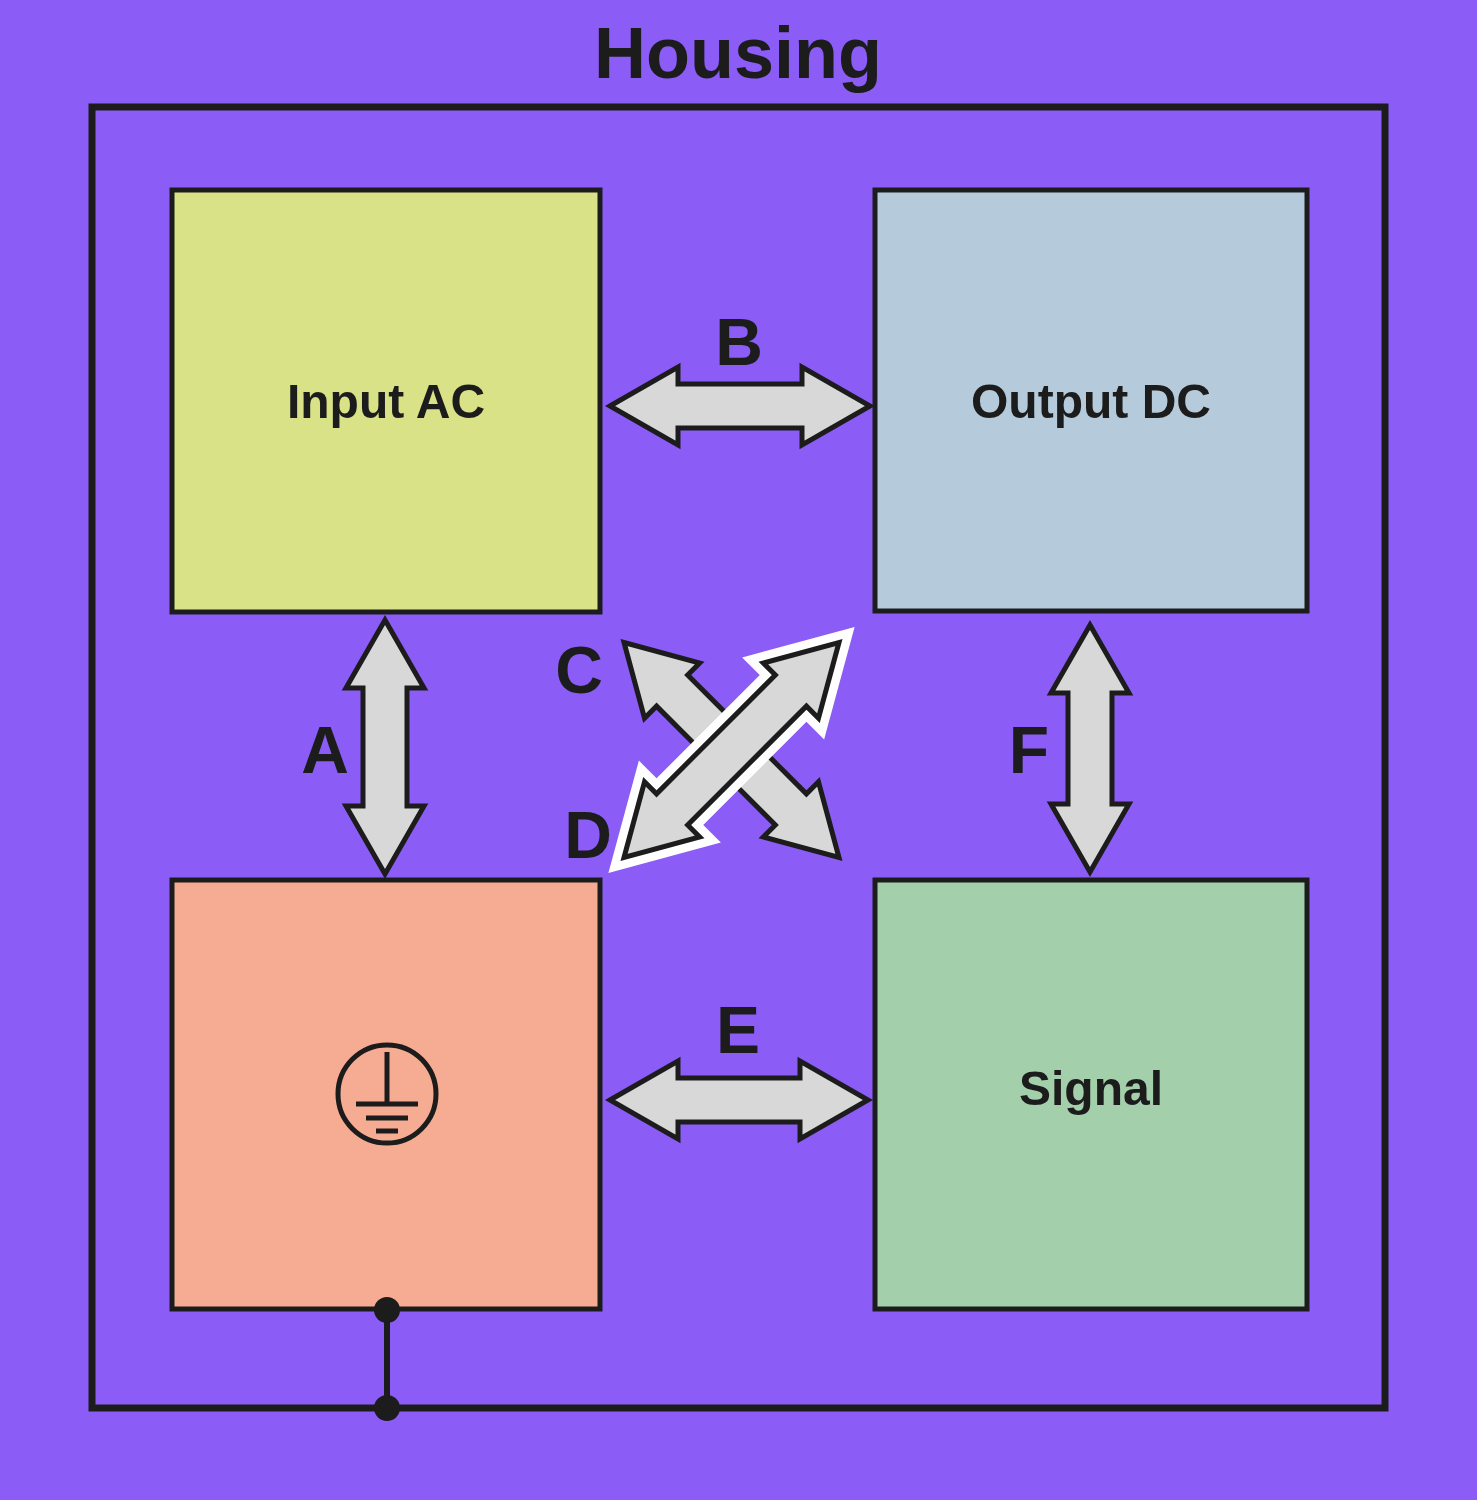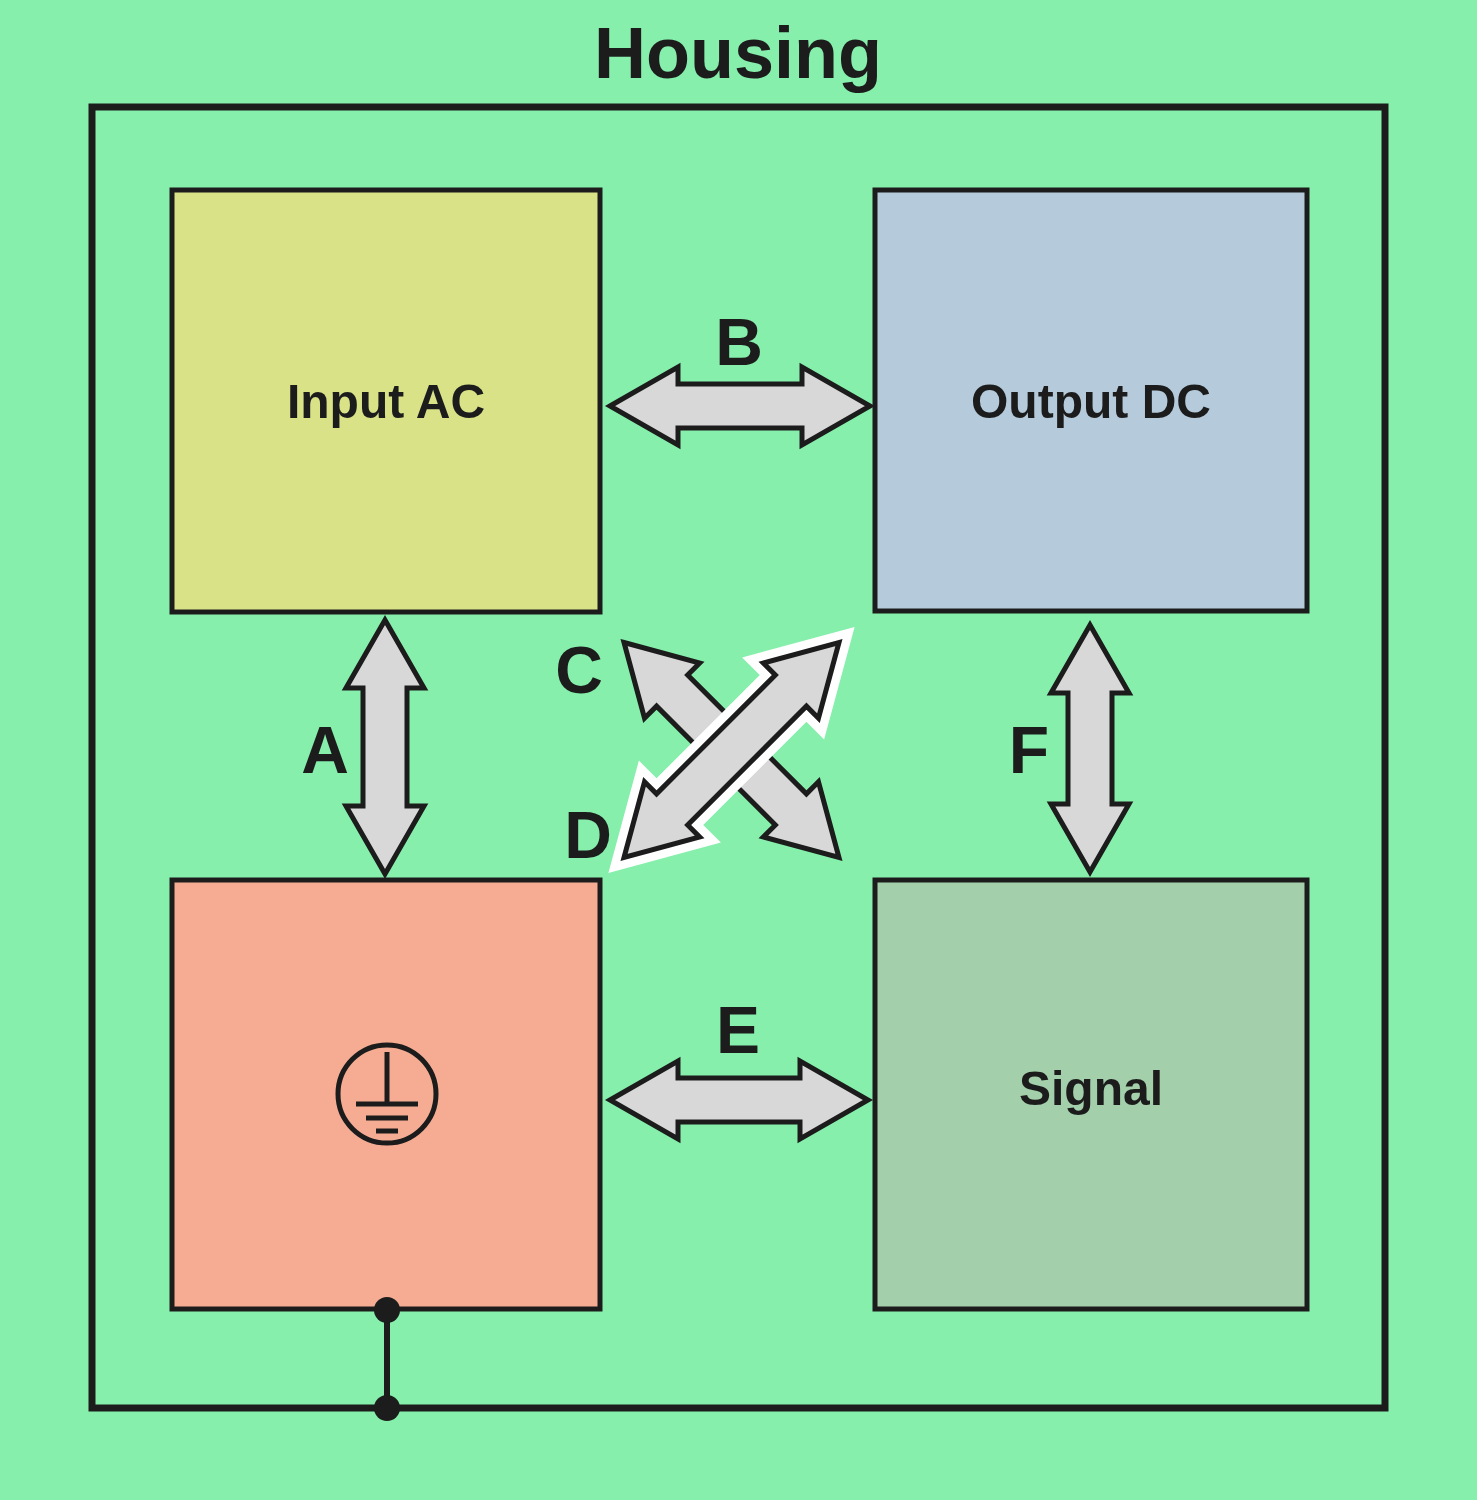--- a/index.html
+++ b/index.html
@@ -3,21 +3,21 @@
 <meta charset="utf-8">
 <style>
   html, body {
     margin: 0;
     padding: 0;
     background: #ffffff;
   }
   .stage {
     width: 1477px;
     height: 1500px;
-    background: #86efac;
+    background: #8b5cf6;
   }
   svg { display: block; }
   text {
     font-family: "Liberation Sans", sans-serif;
     font-weight: bold;
     fill: #1c1c1c;
     text-anchor: middle;
   }
   .title       { font-size: 72px; }
   .letter      { font-size: 66px; }

